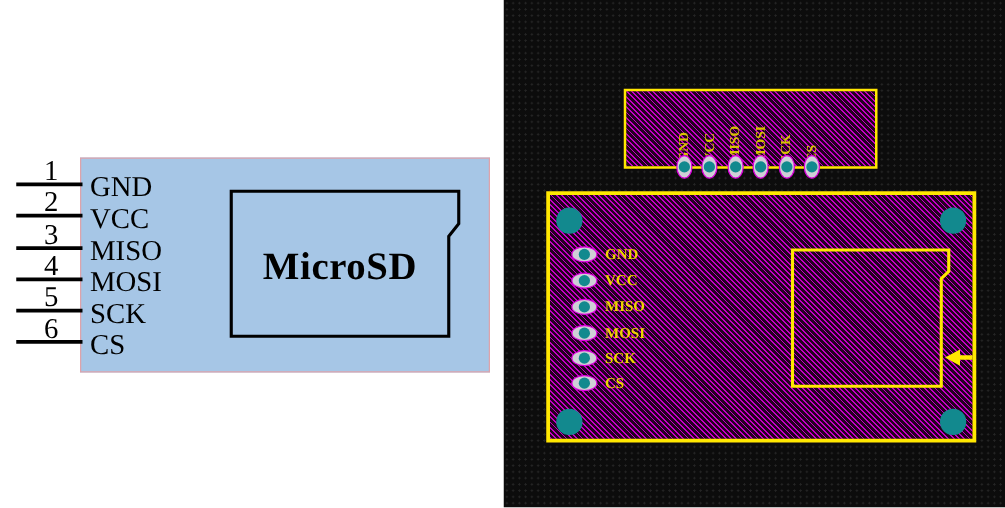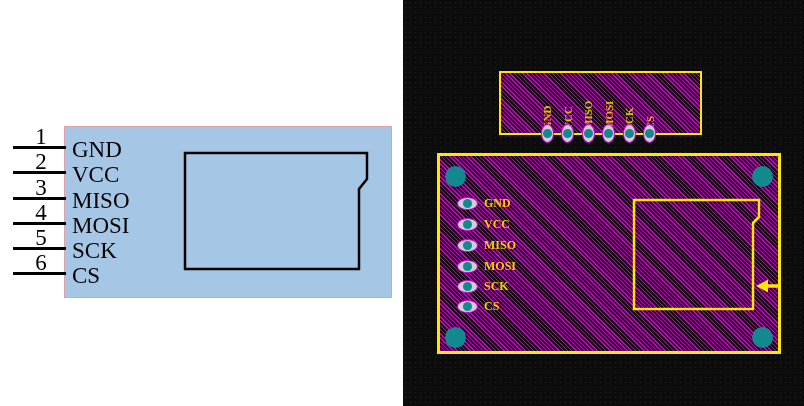--- a/index.html
+++ b/index.html
@@ -72,20 +72,21 @@
     <div class="pin-number" style="left:26px; top:225px;">5</div>
     <div class="pin-label" style="top:239px;">SCK</div>
 
     <div class="pin-line" style="top:272px;"></div>
     <div class="pin-number" style="left:26px; top:250px;">6</div>
     <div class="pin-label" style="top:264px;">CS</div>
 
     <svg class="card-svg" viewBox="0 0 403 406">
       <polygon points="185,153 367,153 367,179 359,189 359,269 185,269" fill="none" stroke="#000000" stroke-width="2.5"></polygon>
     </svg>
+    <div class="module-title">MicroSD</div>
   </div>
 
   <div class="pcb-panel">
 
     <div class="pcb-strip hatch"></div>
 
     <div class="strip-label" style="left:124px; top:103px;">GND</div>
     <div class="strip-label" style="left:145px; top:103px;">VCC</div>
     <div class="strip-label" style="left:165px; top:103px;">MISO</div>
     <div class="strip-label" style="left:186px; top:103px;">MOSI</div>

